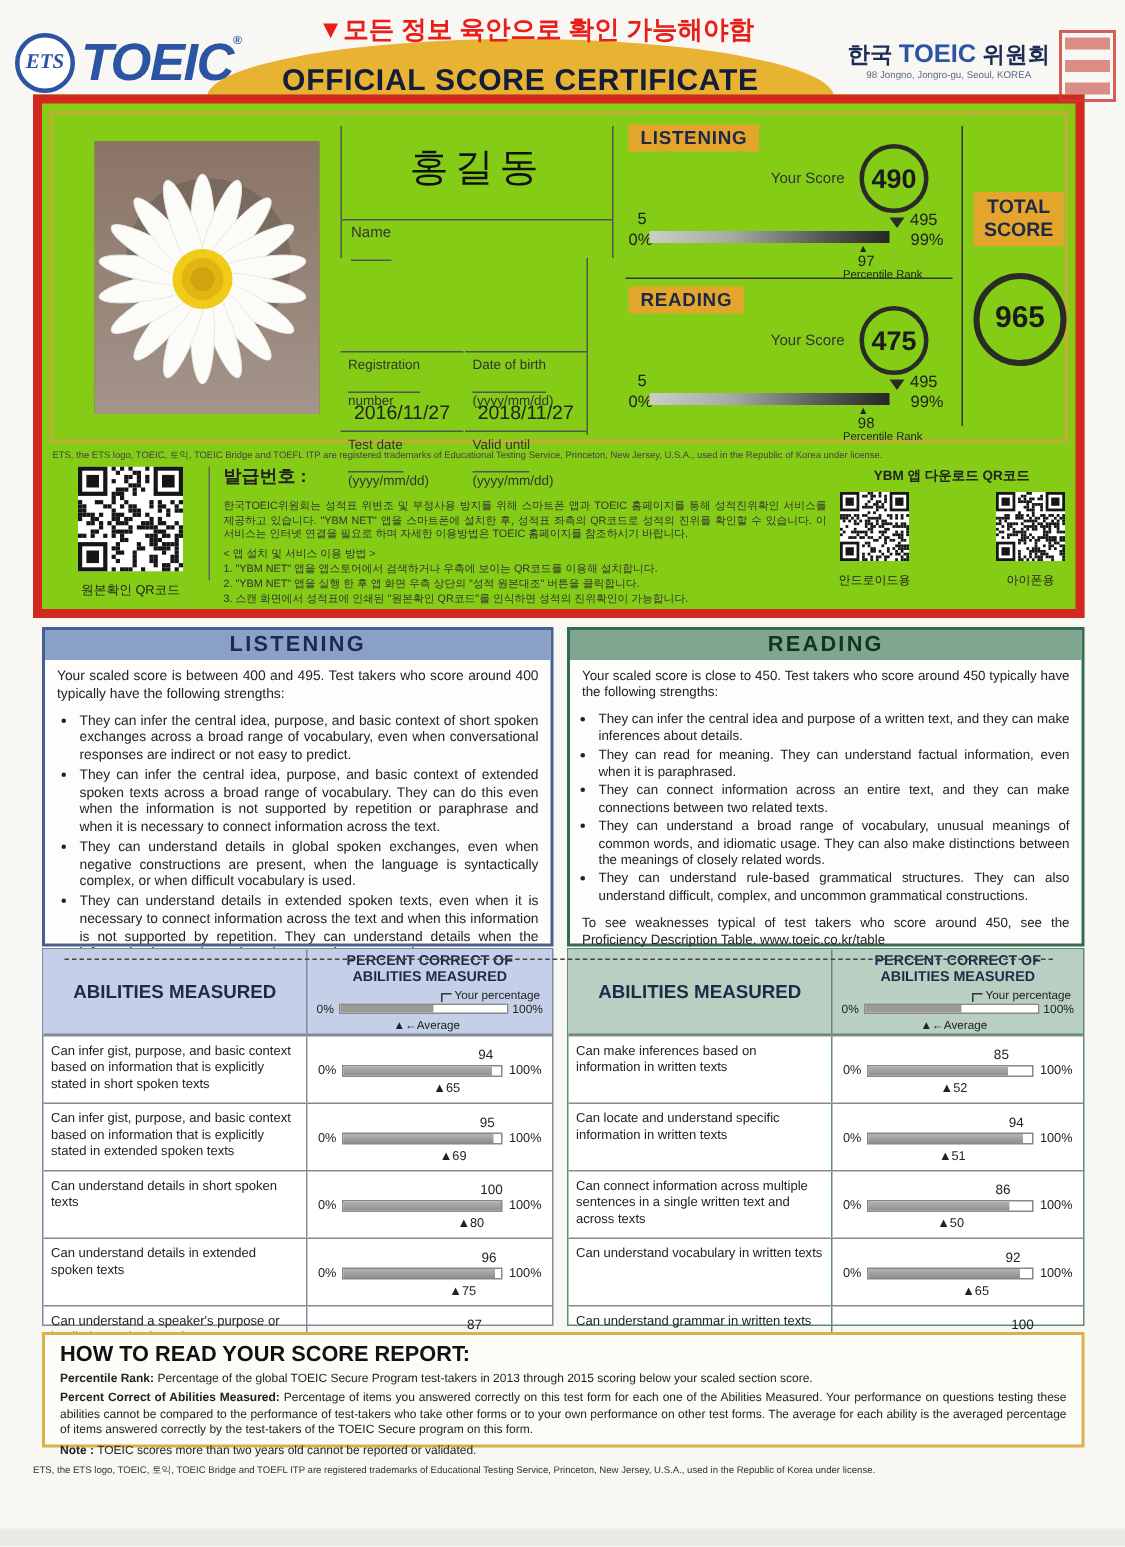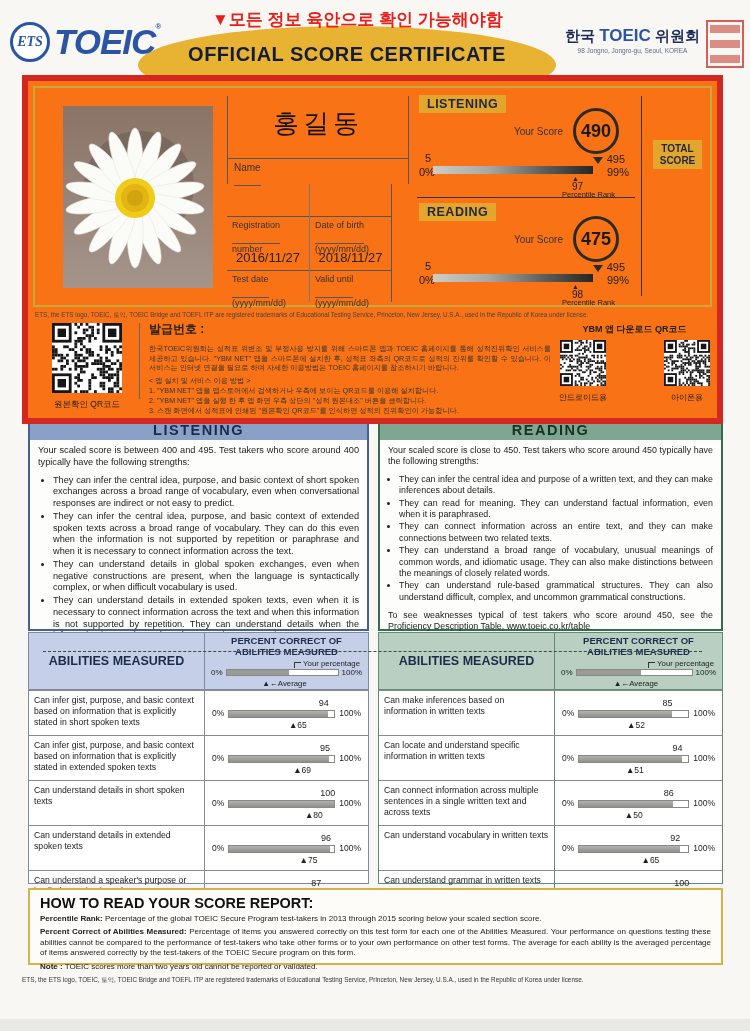--- a/index.html
+++ b/index.html
@@ -22,32 +22,32 @@
   .org { position:absolute; right:50px; top:26px; text-align:center; z-index:3; }
   .org-line { font-size:15px; font-weight:800; color:#1d2c55; white-space:nowrap; }
   .org-line .blue { color:#2b55a3; font-size:17px; }
   .org-addr { font-size:6.5px; color:#5a6a8a; margin-top:1px; }
   .stamp { position:absolute; right:6px; top:20px; width:38px; height:48px; border:2.5px solid #cc3a30;
            opacity:.8; z-index:3; padding:3px 2px; display:flex; flex-direction:column; justify-content:space-between; }
   .stamp i { display:block; height:8px; background:#c84439; opacity:.75; }
 
   
   .cert { position:absolute; left:22px; top:63px; width:701px; height:349px; border:6px solid #d3281f;
-          background:#f97316; z-index:2;margin-top:12px; }
+          background:#84cc16; z-index:2; }
   .cert-main { position:absolute; left:5px; top:5px; right:5px; height:221px; border:2px solid #c9a93c; }
 
   .photo { position:absolute; left:28px; top:18px; width:150px; height:182px; background:#7d6c60; overflow:hidden; }
 
   .midcol { position:absolute; left:192px; top:6px; width:182px; height:208px; font-size:10px; color:#333; }
   .name-box { position:absolute; left:0; right:0; top:2px; height:88px; border-left:1.5px solid #555; border-right:1.5px solid #555; }
   .name-value { position:absolute; left:0; right:0; top:10px; text-align:center; font-size:26px; color:#111; letter-spacing:4px; }
   .name-line { position:absolute; left:0; right:0; top:62px; border-top:1.5px solid #555; }
   .name-label { position:absolute; left:6px; top:66px; font-size:10px; }
   .u { display:inline-block; border-bottom:1px solid #555; padding-bottom:12px; }
-  .mid-row { position:absolute; left:0; right:17px; display:flex; border-right:1.5px solid #555; }
+  .mid-row { position:absolute; left:0; right:17px; display:flex; border-right:1.5px solid #555;align-items:center; }
   .mid-row.r2 { top:90px; height:60px; }
   .mid-row.r3 { top:150px; height:58px; }
   .mid-cell { position:relative; width:50%; }
   .mid-cell + .mid-cell { border-left:1px solid #777; }
   .cell-line { position:absolute; left:0; right:0; border-top:1.5px solid #555; }
   .r2 .cell-line { top:32px; } .r3 .cell-line { top:26px; }
   .cell-label { position:absolute; left:5px; font-size:9px; line-height:1.25; }
   .r2 .cell-label { top:36px; } .r3 .cell-label { top:30px; }
   .cell-value { position:absolute; left:0; right:0; top:6px; text-align:center; font-size:13px; color:#222; }
 
@@ -68,21 +68,21 @@
   .sb-minpct { position:absolute; left:2px; top:76px; font-size:11px; color:#222; }
   .sb-max { position:absolute; right:10px; top:63px; font-size:11px; color:#222; }
   .sb-maxpct { position:absolute; right:6px; top:76px; font-size:11px; color:#222; }
   .p-tri { position:absolute; right:56px; top:85px; font-size:7px; color:#222; }
   .p-num { position:absolute; right:52px; top:91px; font-size:10px; color:#222; }
   .p-label { position:absolute; right:20px; top:100px; font-size:7.5px; color:#222; }
 
   .total-vline { position:absolute; left:606px; top:8px; height:200px; border-left:1.5px solid #333; }
   .totalcol { position:absolute; left:614px; right:4px; top:0; text-align:center; }
   .total-tag { display:inline-block; margin-top:52px; background:#e3a52b; color:#1d2746; font-weight:800;
-               font-size:10px; line-height:1.15; padding:3px 7px; }
+               font-size:13px; line-height:1.15; padding:3px 7px; }
   .total-circle { margin:18px auto 0; width:62px; height:62px; border:4px solid #2a2a27; border-radius:50%;
                   display:flex; align-items:center; justify-content:center; font-size:20px; font-weight:700; color:#1b1b19; }
 
   .tm-line { position:absolute; left:7px; right:7px; top:230px; font-size:6.3px; color:#444; white-space:nowrap; overflow:hidden; }
 
   .qr-section { position:absolute; left:7px; right:7px; top:240px; height:88px; }
   .qr-left { position:absolute; left:4px; top:2px; width:96px; text-align:center; }
   .qr-left-label { font-size:8.5px; margin-top:2px; color:#222; }
   .qr-div1 { position:absolute; left:104px; top:2px; height:76px; border-left:1.2px solid #666; }
   .issue-mid { position:absolute; left:114px; top:0; width:402px; }
@@ -291,20 +291,21 @@
           <span class="sb-maxpct">99%</span>
           <span class="p-tri">▲</span>
           <span class="p-num">98</span>
           <span class="p-label">Percentile Rank</span>
         </div>
       </div>
 
       <div class="total-vline"></div>
       <div class="totalcol">
         <span class="total-tag"><span>TOTAL</span><br><span>SCORE</span></span>
+        <div class="total-circle">965</div>
       </div>
     </div>
 
     <div class="tm-line">ETS, the ETS logo, TOEIC, 토익, TOEIC Bridge and TOEFL ITP are registered trademarks of Educational Testing Service, Princeton, New Jersey, U.S.A., used in the Republic of Korea under license.</div>
 
     <div class="qr-section">
       <div class="qr-left">
         <span class="qr"><svg viewBox="0 0 25 25" width="70" height="70">
               <rect x="0" y="0" width="25" height="25" fill="#fff"></rect>
               <rect x="0" y="8" width="1" height="1" fill="#161616"></rect>

